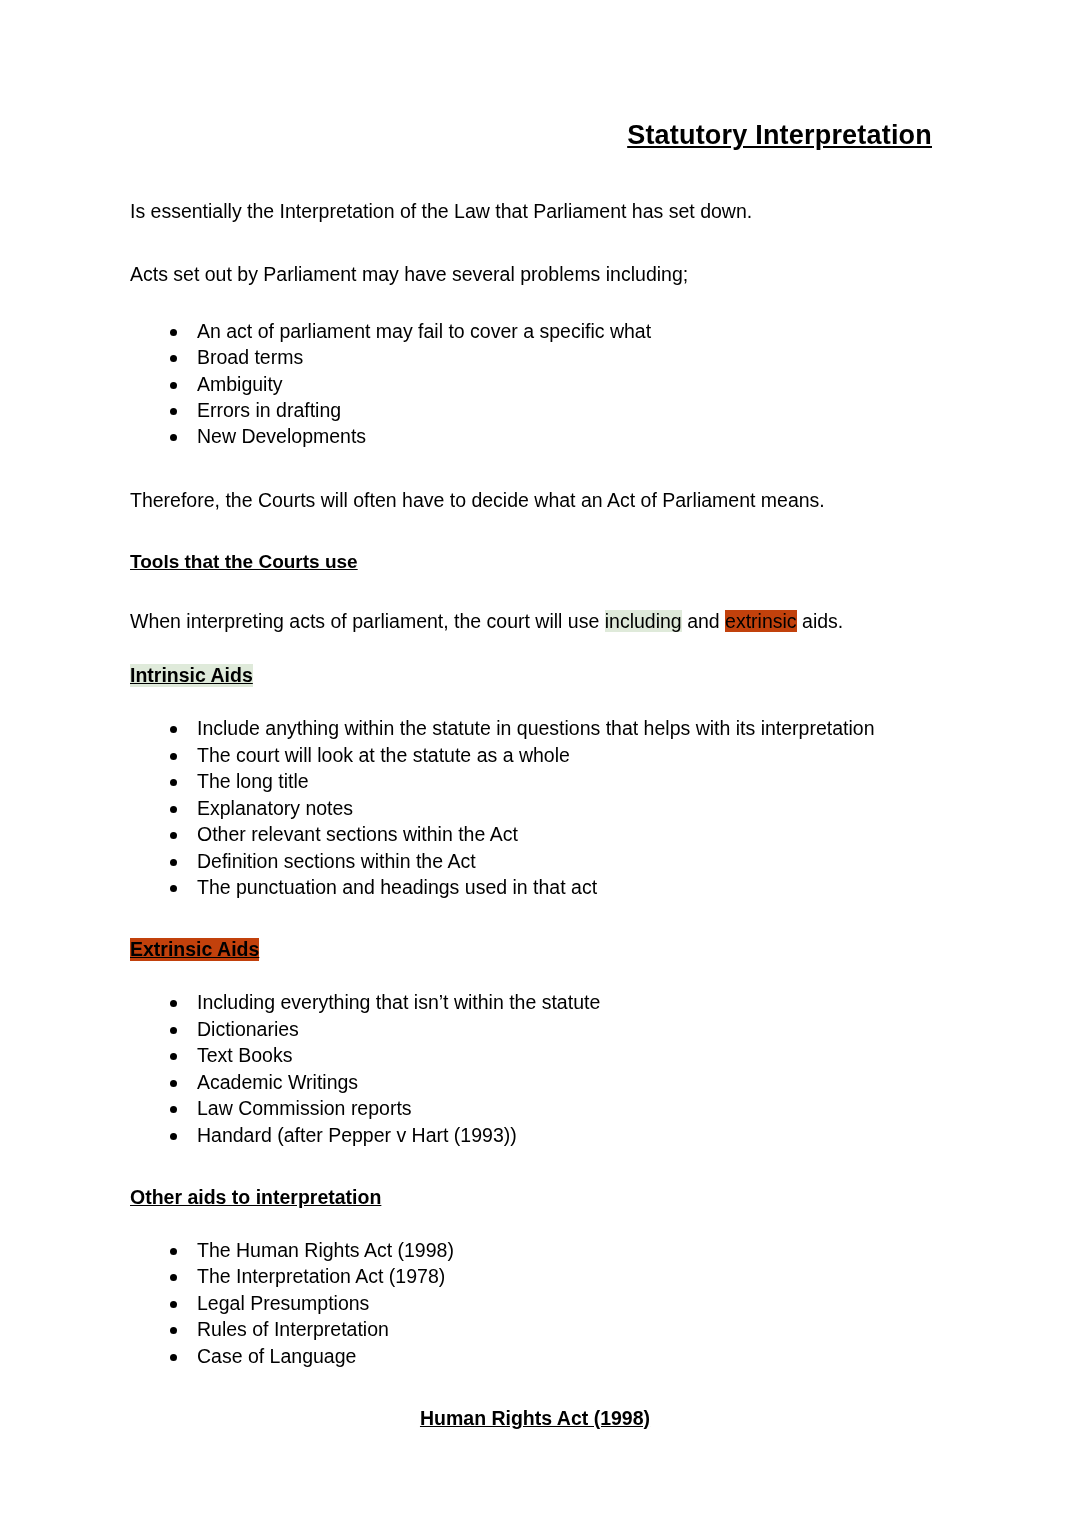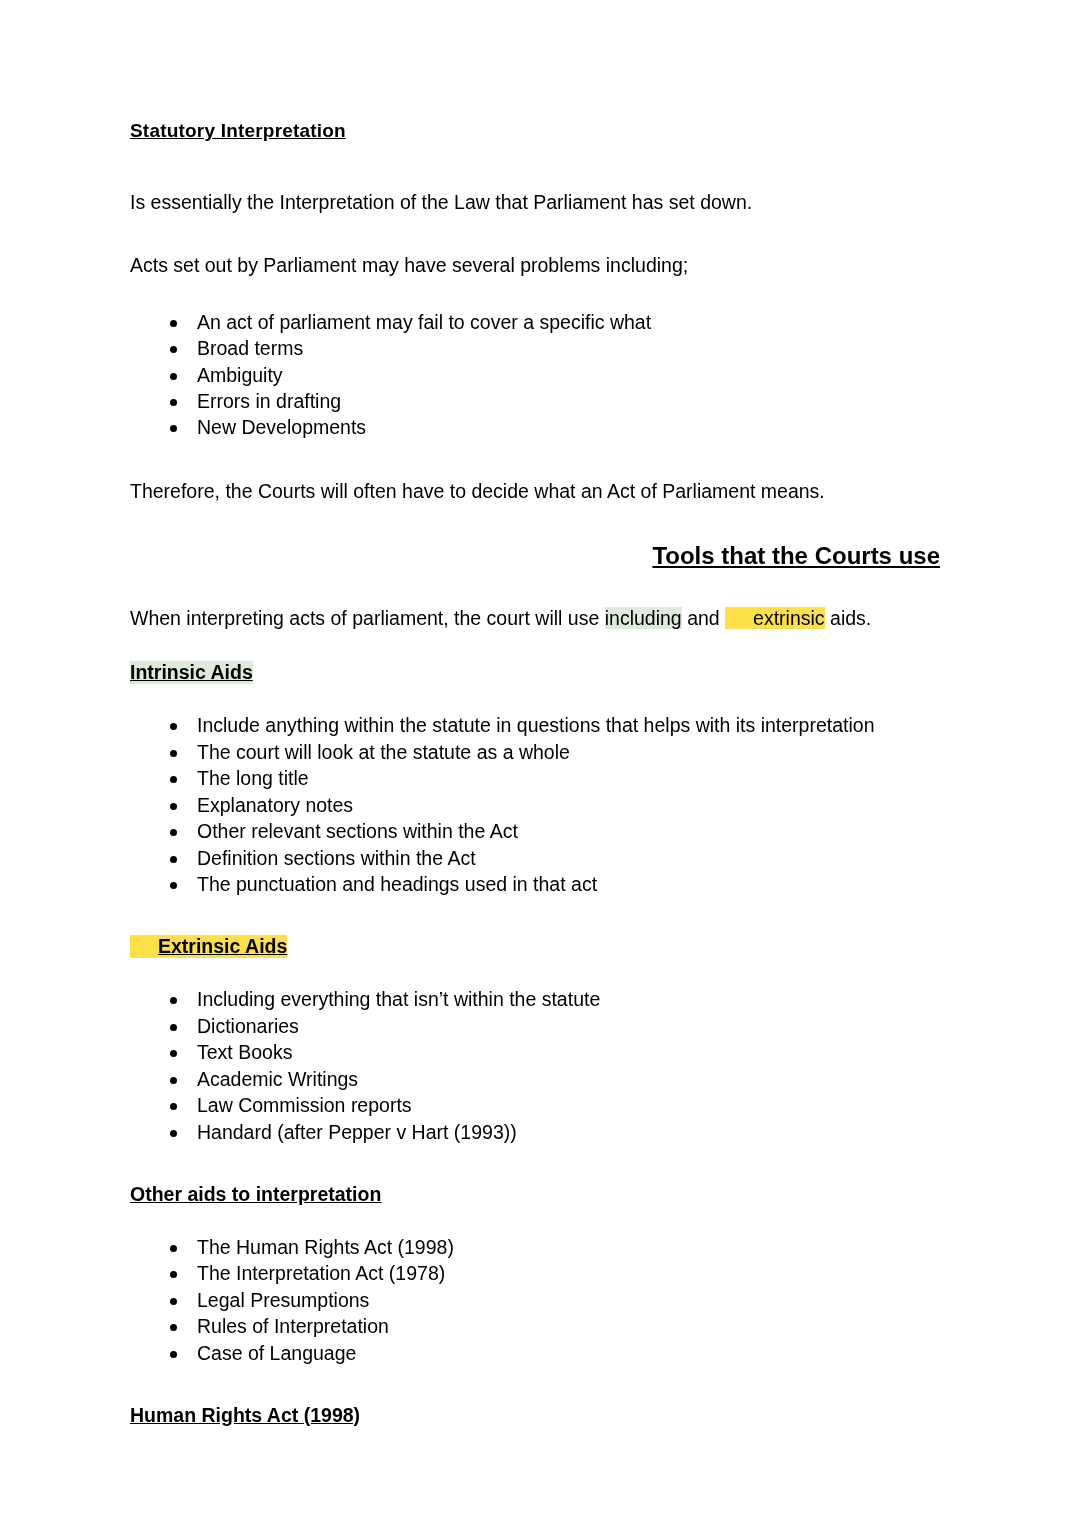--- a/index.html
+++ b/index.html
@@ -14,39 +14,39 @@
   .page {
     width: 1080px;
     height: 1525px;
     box-sizing: border-box;
     position: relative;
     background: #ffffff;
     padding: 120px 130px 0 130px;
     overflow: hidden;
   }
   .doc-title {
-    text-align: left;
-    font-size: 19px;
+    text-align: right;
+    font-size: 27px;
     font-weight: bold;
     text-decoration: underline;
     letter-spacing: 0.2px;
     margin: 0 0 48px 0;
     padding-right: 18px;
   }
   p.para {
     font-size: 19.5px;
     line-height: 1.3;
     margin: 0 0 38px 0;
   }
   p.para.tight {
     margin-bottom: 30px;
   }
   .section-head {
-    text-align: right;
-    font-size: 24px;
+    text-align: left;
+    font-size: 19px;
     font-weight: bold;
     text-decoration: underline;
     margin: 2px 0 36px 0;
     padding-right: 10px;
   }
   .sub-head {
     font-size: 19.5px;
     font-weight: bold;
     text-decoration: underline;
     margin: 0 0 28px 0;
@@ -74,25 +74,24 @@
     top: 11px;
     width: 7px;
     height: 7px;
     border-radius: 50%;
     background: #000000;
   }
   .hl-green {
     background: #dfeada;
   }
   .hl-blue {
-    background: #fde047;
-    padding-left: 28px;
+    background: #c2410c;
   }
   .center-foot {
-    text-align: left;
+    text-align: center;
     font-size: 19.5px;
     font-weight: bold;
     text-decoration: underline;
     margin-top: 16px;
     padding-right: 10px;
   }
 </style>
 </head>
 <body>
 

